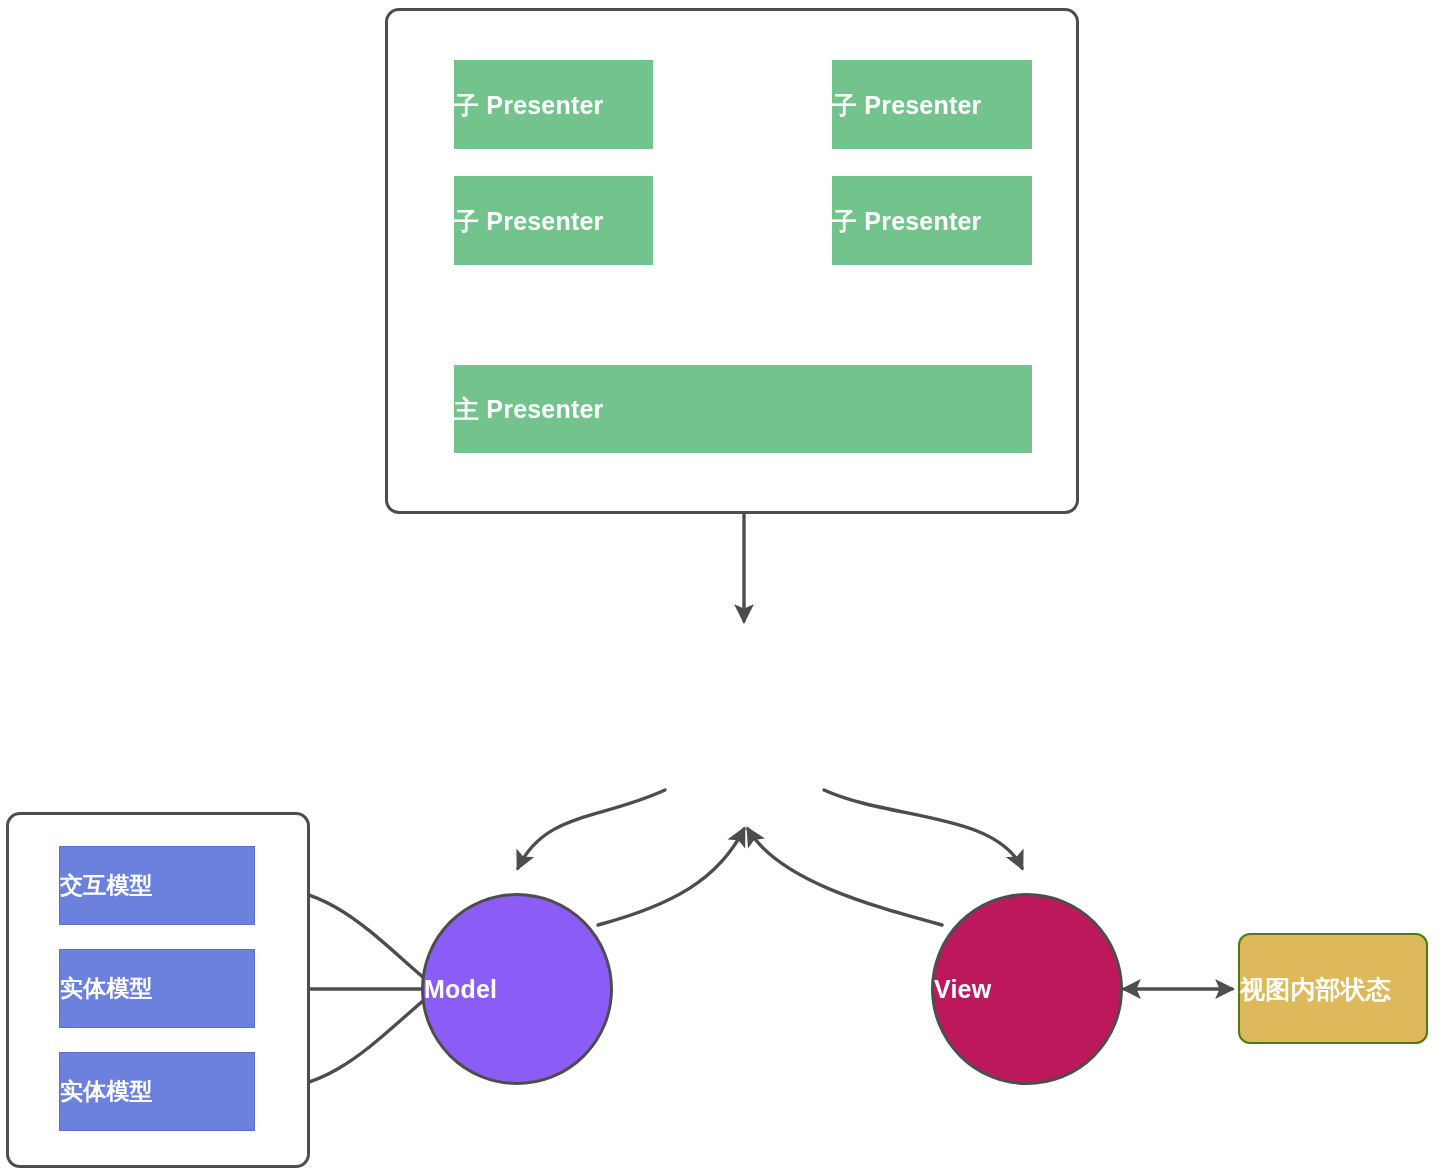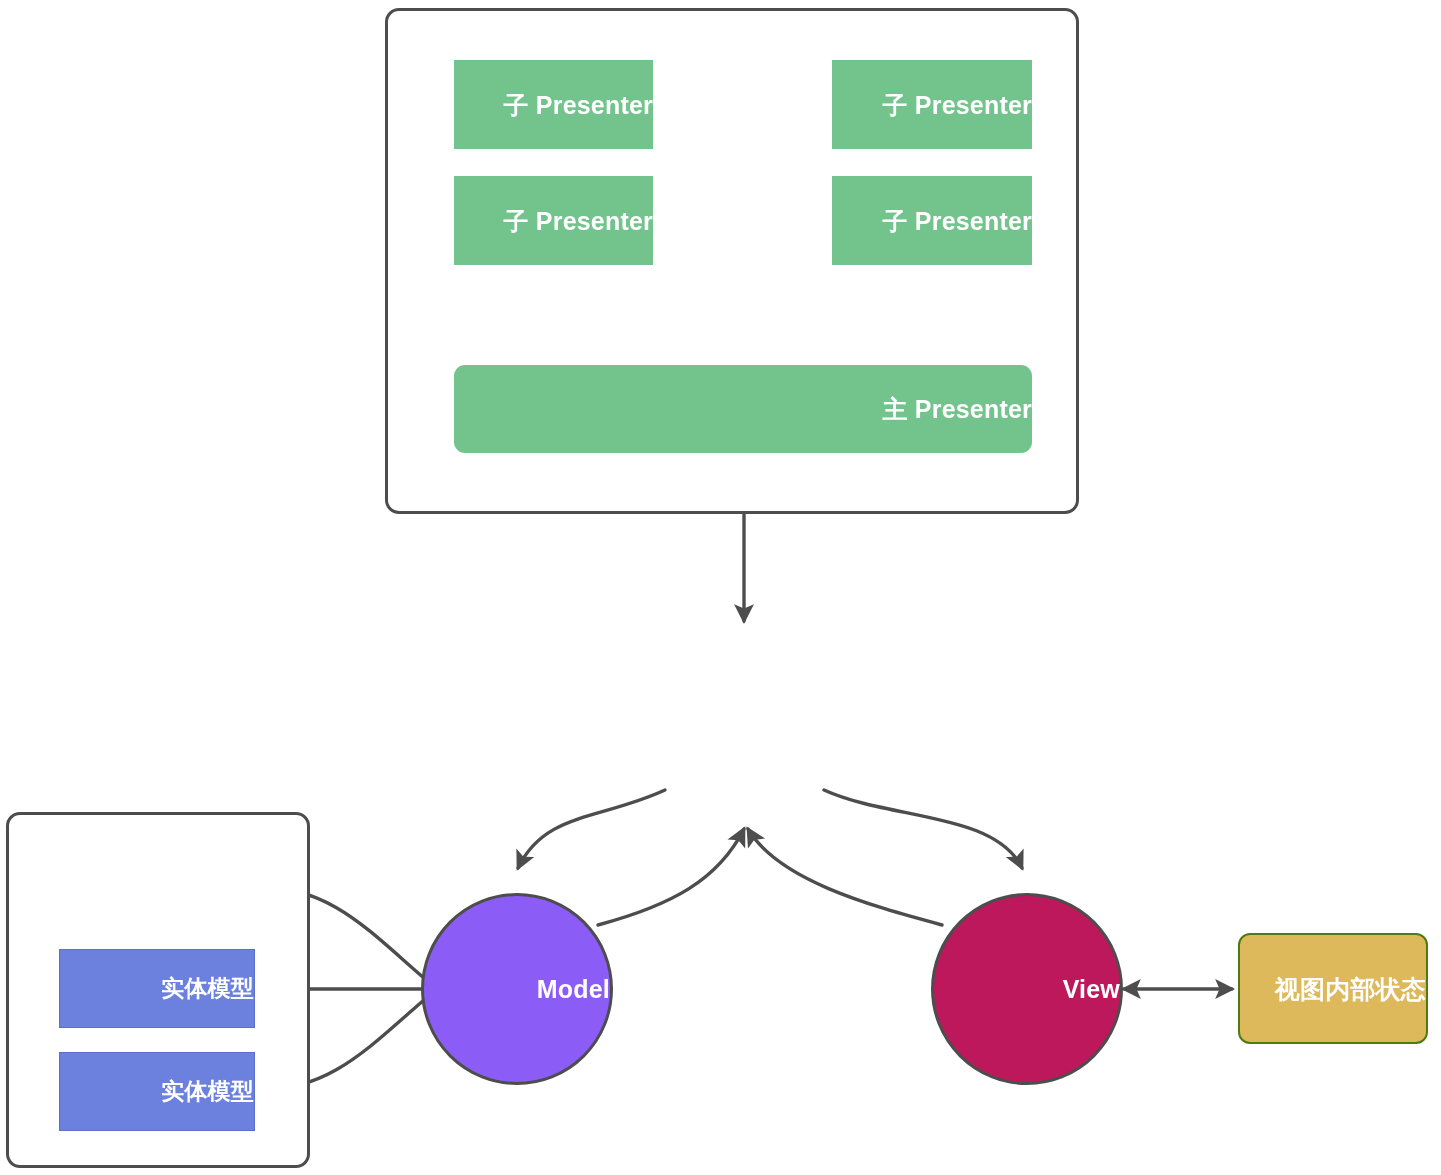--- a/index.html
+++ b/index.html
@@ -23,21 +23,21 @@
     top: 0;
     width: 1441px;
     height: 1175px;
     pointer-events: none;
   }
   .node {
     position: absolute;
     box-sizing: border-box;
     display: flex;
     align-items: center;
-    justify-content: flex-end;
+    justify-content: flex-start;
     color: #ffffff;
     font-weight: bold;
     text-align: center;
     line-height: 1.2;
     letter-spacing: 0.2px;
   }
   
   .frame {
     position: absolute;
     box-sizing: border-box;
@@ -121,35 +121,38 @@
   </div>
 
   <div class="node rect-green" style="left:832px; top:60px; width:200px; height:89px;">
     <span>子 Presenter</span>
   </div>
 
   <div class="node rect-green" style="left:832px; top:176px; width:200px; height:89px;">
     <span>子 Presenter</span>
   </div>
 
-  <div class="node rect-green" style="left:454px; top:365px; width:578px; height:88px;border-radius:11px;">
+  <div class="node rect-green" style="left:454px; top:365px; width:578px; height:88px;">
     <span>主 Presenter</span>
   </div>
 
 
   <div class="node circle c-blue" style="left:421px; top:893px; width:192px; height:192px;">
     <span>Model</span>
   </div>
 
   <div class="node circle c-gold" style="left:931px; top:893px; width:192px; height:192px;">
     <span>View</span>
   </div>
 
   <div class="frame" style="left:6px; top:812px; width:304px; height:356px;"></div>
 
+  <div class="node rect-blue" style="left:59px; top:846px; width:196px; height:79px;">
+    <span>交互模型</span>
+  </div>
 
   <div class="node rect-blue" style="left:59px; top:949px; width:196px; height:79px;">
     <span>实体模型</span>
   </div>
 
   <div class="node rect-blue" style="left:59px; top:1052px; width:196px; height:79px;">
     <span>实体模型</span>
   </div>
 
   <div class="node rect-gold" style="left:1238px; top:933px; width:190px; height:111px;">

